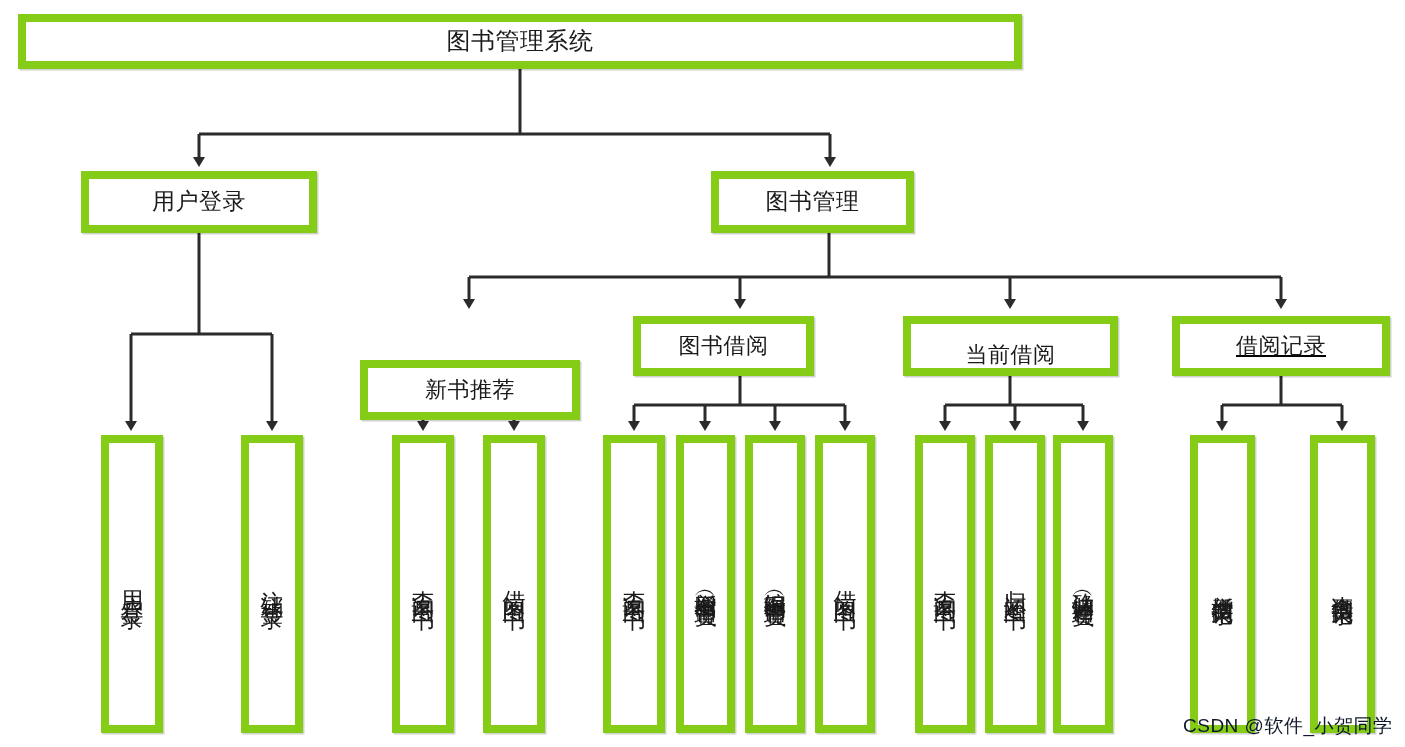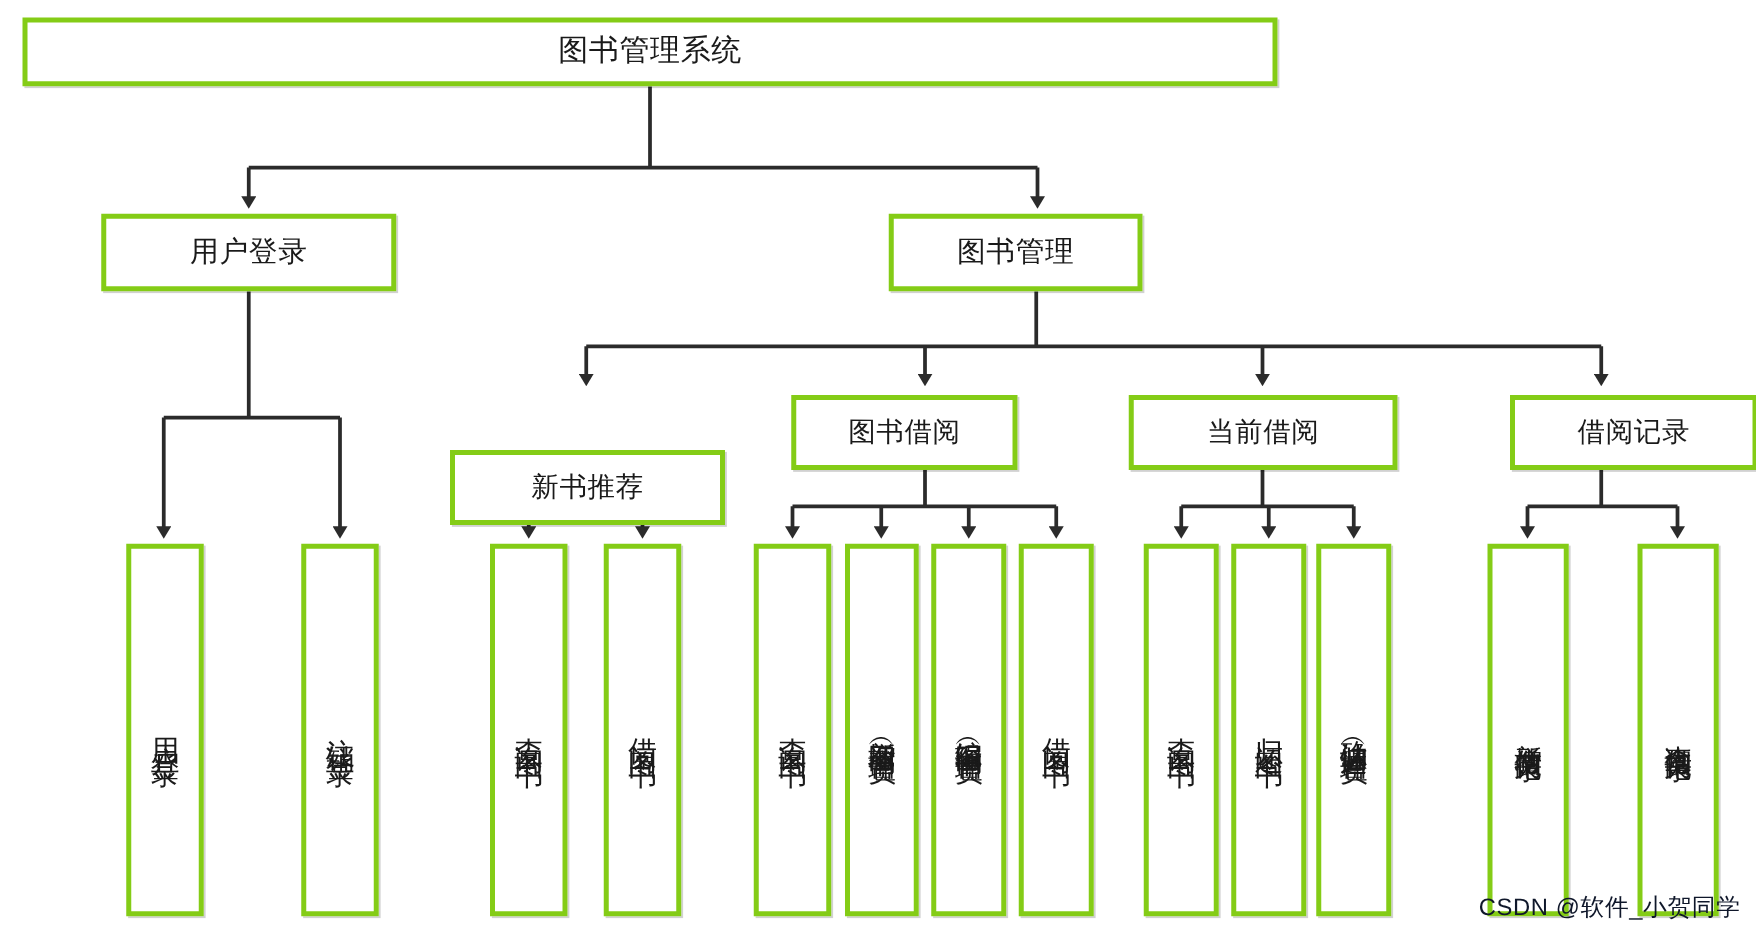--- a/index.html
+++ b/index.html
@@ -21,21 +21,21 @@
     position: absolute;
     left: 0;
     top: 0;
     width: 1405px;
     height: 747px;
     pointer-events: none;
   }
   .node {
     position: absolute;
     box-sizing: border-box;
-    border: 4px solid #84cc16;
+    border: 8px solid #84cc16;
     background: #ffffff;
     display: flex;
     align-items: center;
     justify-content: center;
     box-shadow: 1.5px 1.5px 0 rgba(0,0,0,0.18);
   }
   .node .label {
     color: #1a1a1a;
     text-align: center;
     line-height: 1.18;
@@ -137,24 +137,24 @@
   <div class="node level2" style="left:711px; top:171px; width:203px; height:62px;">
     <span class="label">图书管理</span>
   </div>
 
   <div class="node level3" style="left:360px; top:316px; width:220px; height:60px;margin-top:44px;">
     <span class="label">新书推荐</span>
   </div>
   <div class="node level3" style="left:633px; top:316px; width:181px; height:60px;">
     <span class="label">图书借阅</span>
   </div>
-  <div class="node level3" style="left:903px; top:316px; width:215px; height:60px;">
+  <div class="node level3" style="left:903px; top:316px; width:215px; height:60px;align-items:flex-end;">
     <span class="label">当前借阅</span>
   </div>
-  <div class="node level3" style="left:1208px; top:316px; width:198px; height:60px;">
+  <div class="node level3" style="left:1172px; top:316px; width:218px; height:60px;text-decoration:underline;">
     <span class="label">借阅记录</span>
   </div>
 
   <div class="node leaf" style="left:101px; top:435px; width:62px; height:298px;">
     <span class="label">用户登录</span>
   </div>
   <div class="node leaf" style="left:241px; top:435px; width:62px; height:298px;">
     <span class="label">注销登录</span>
   </div>
 

